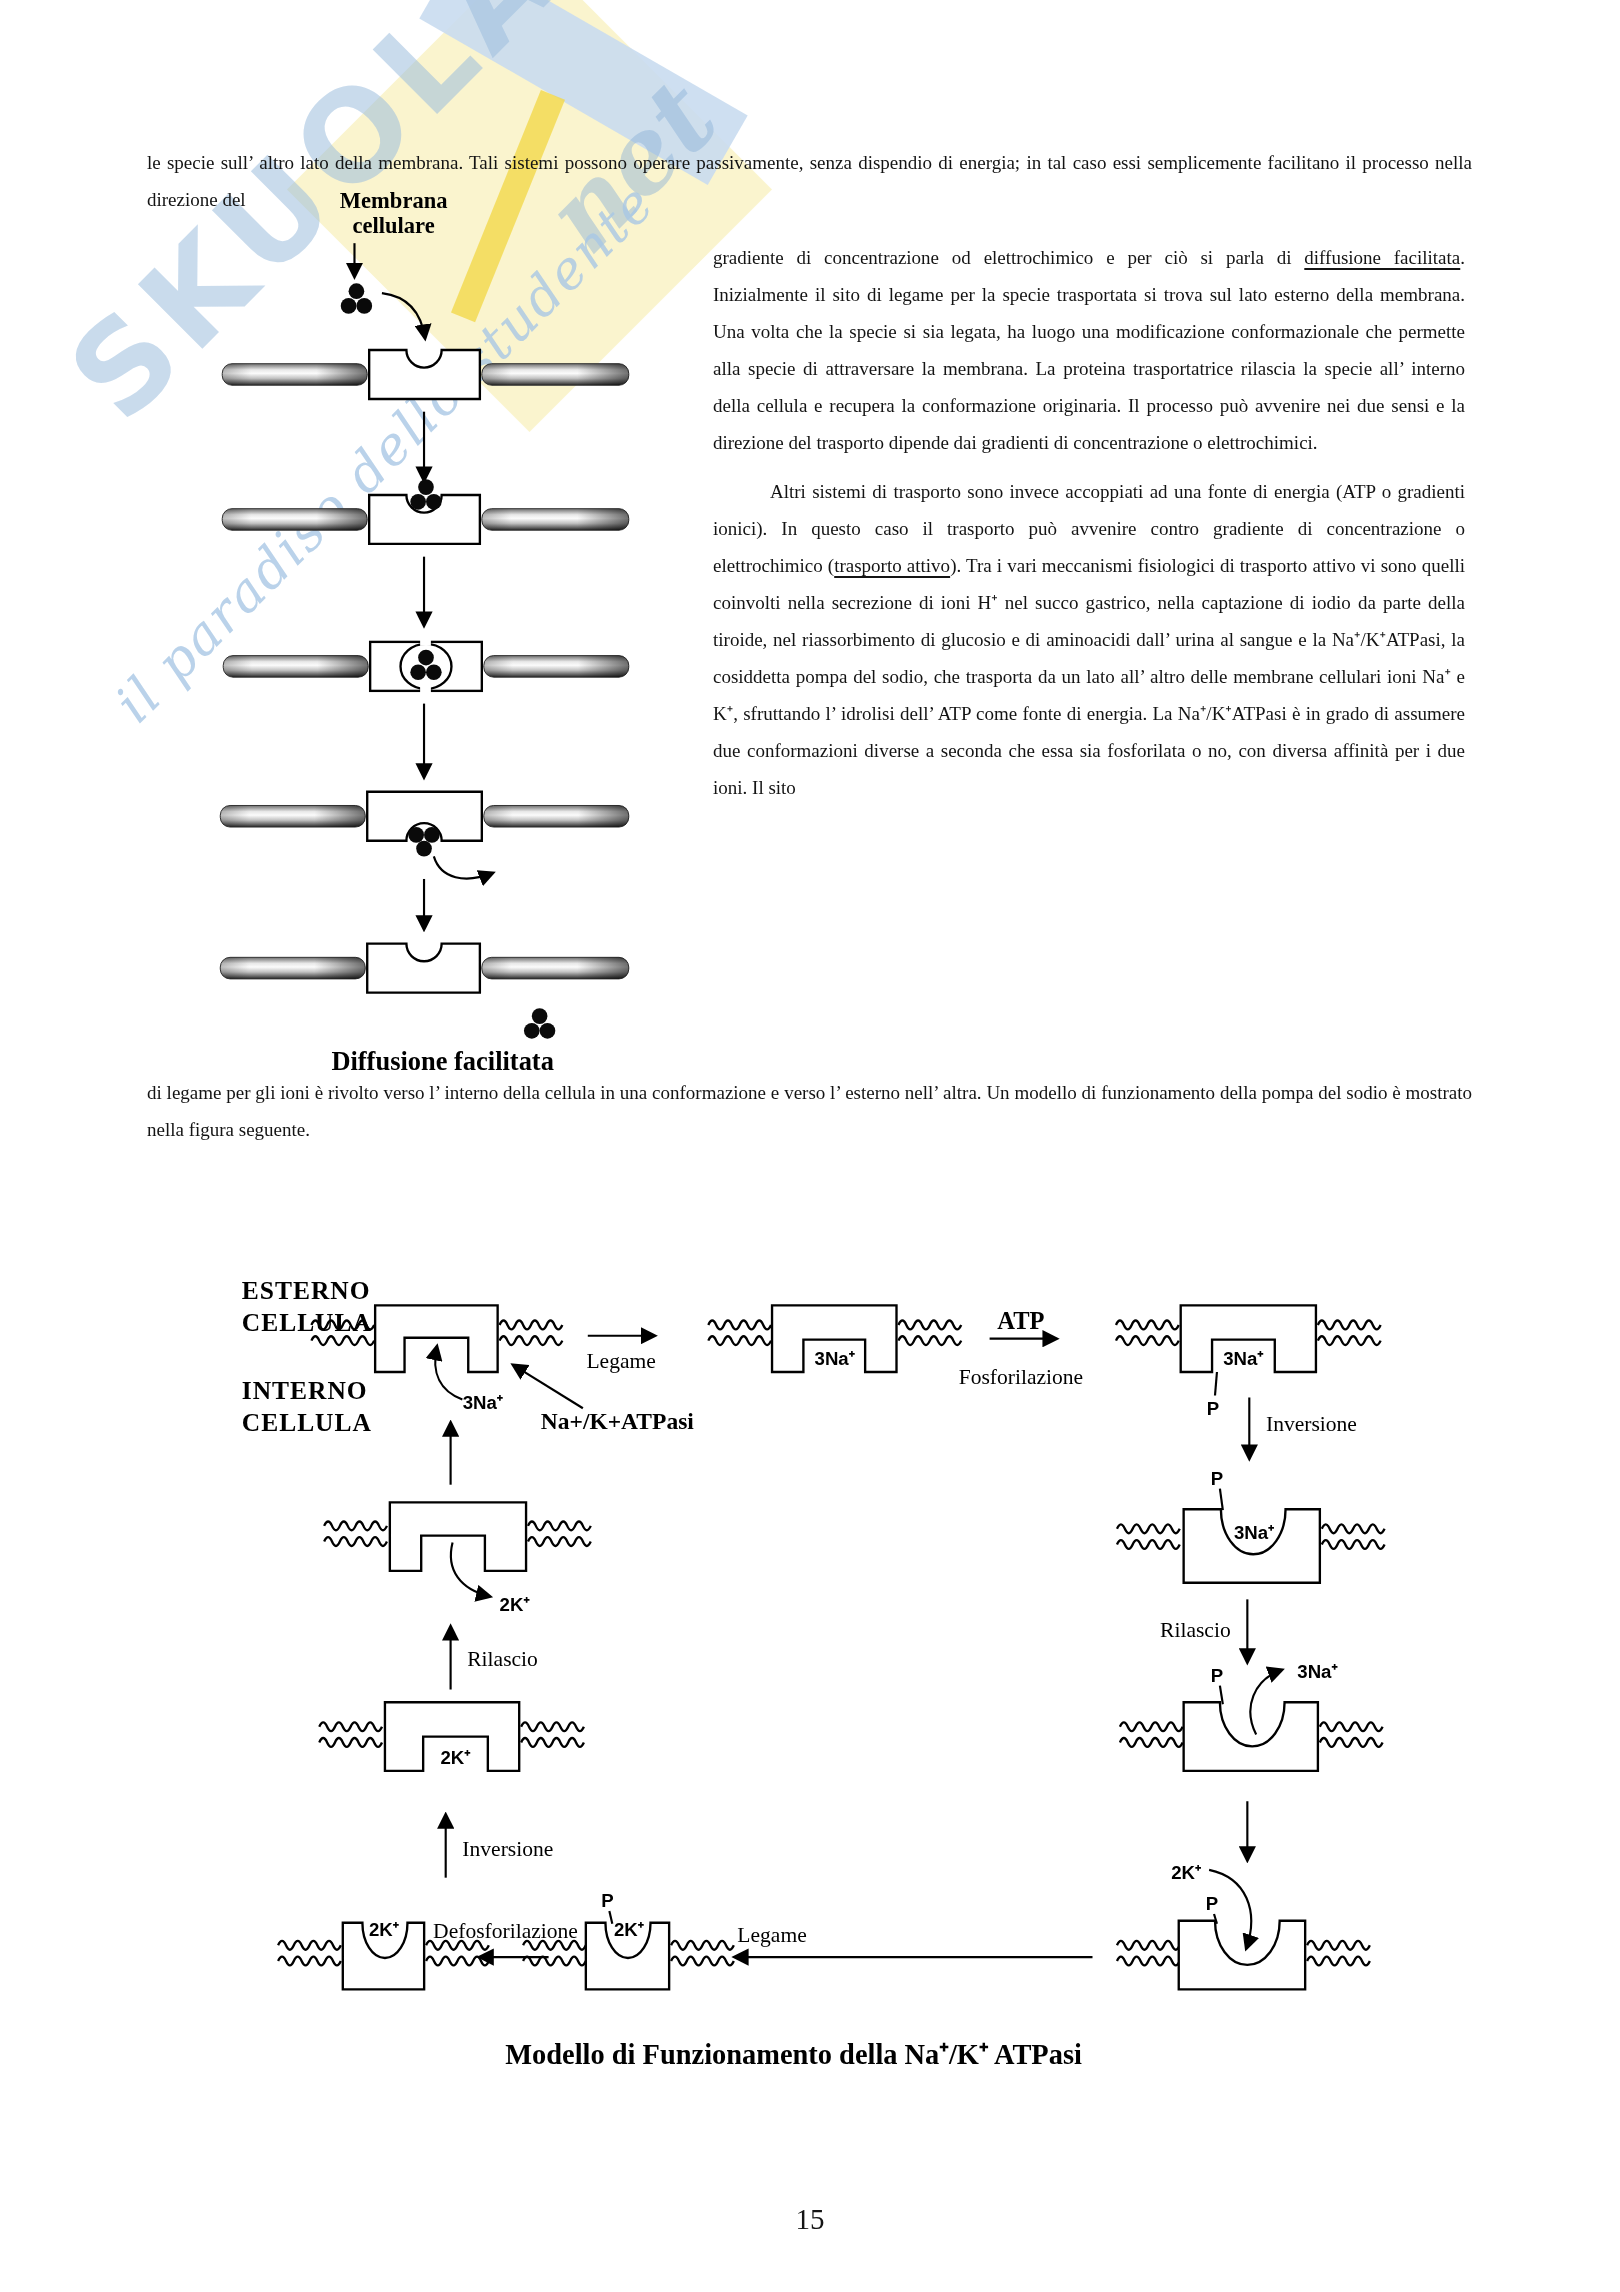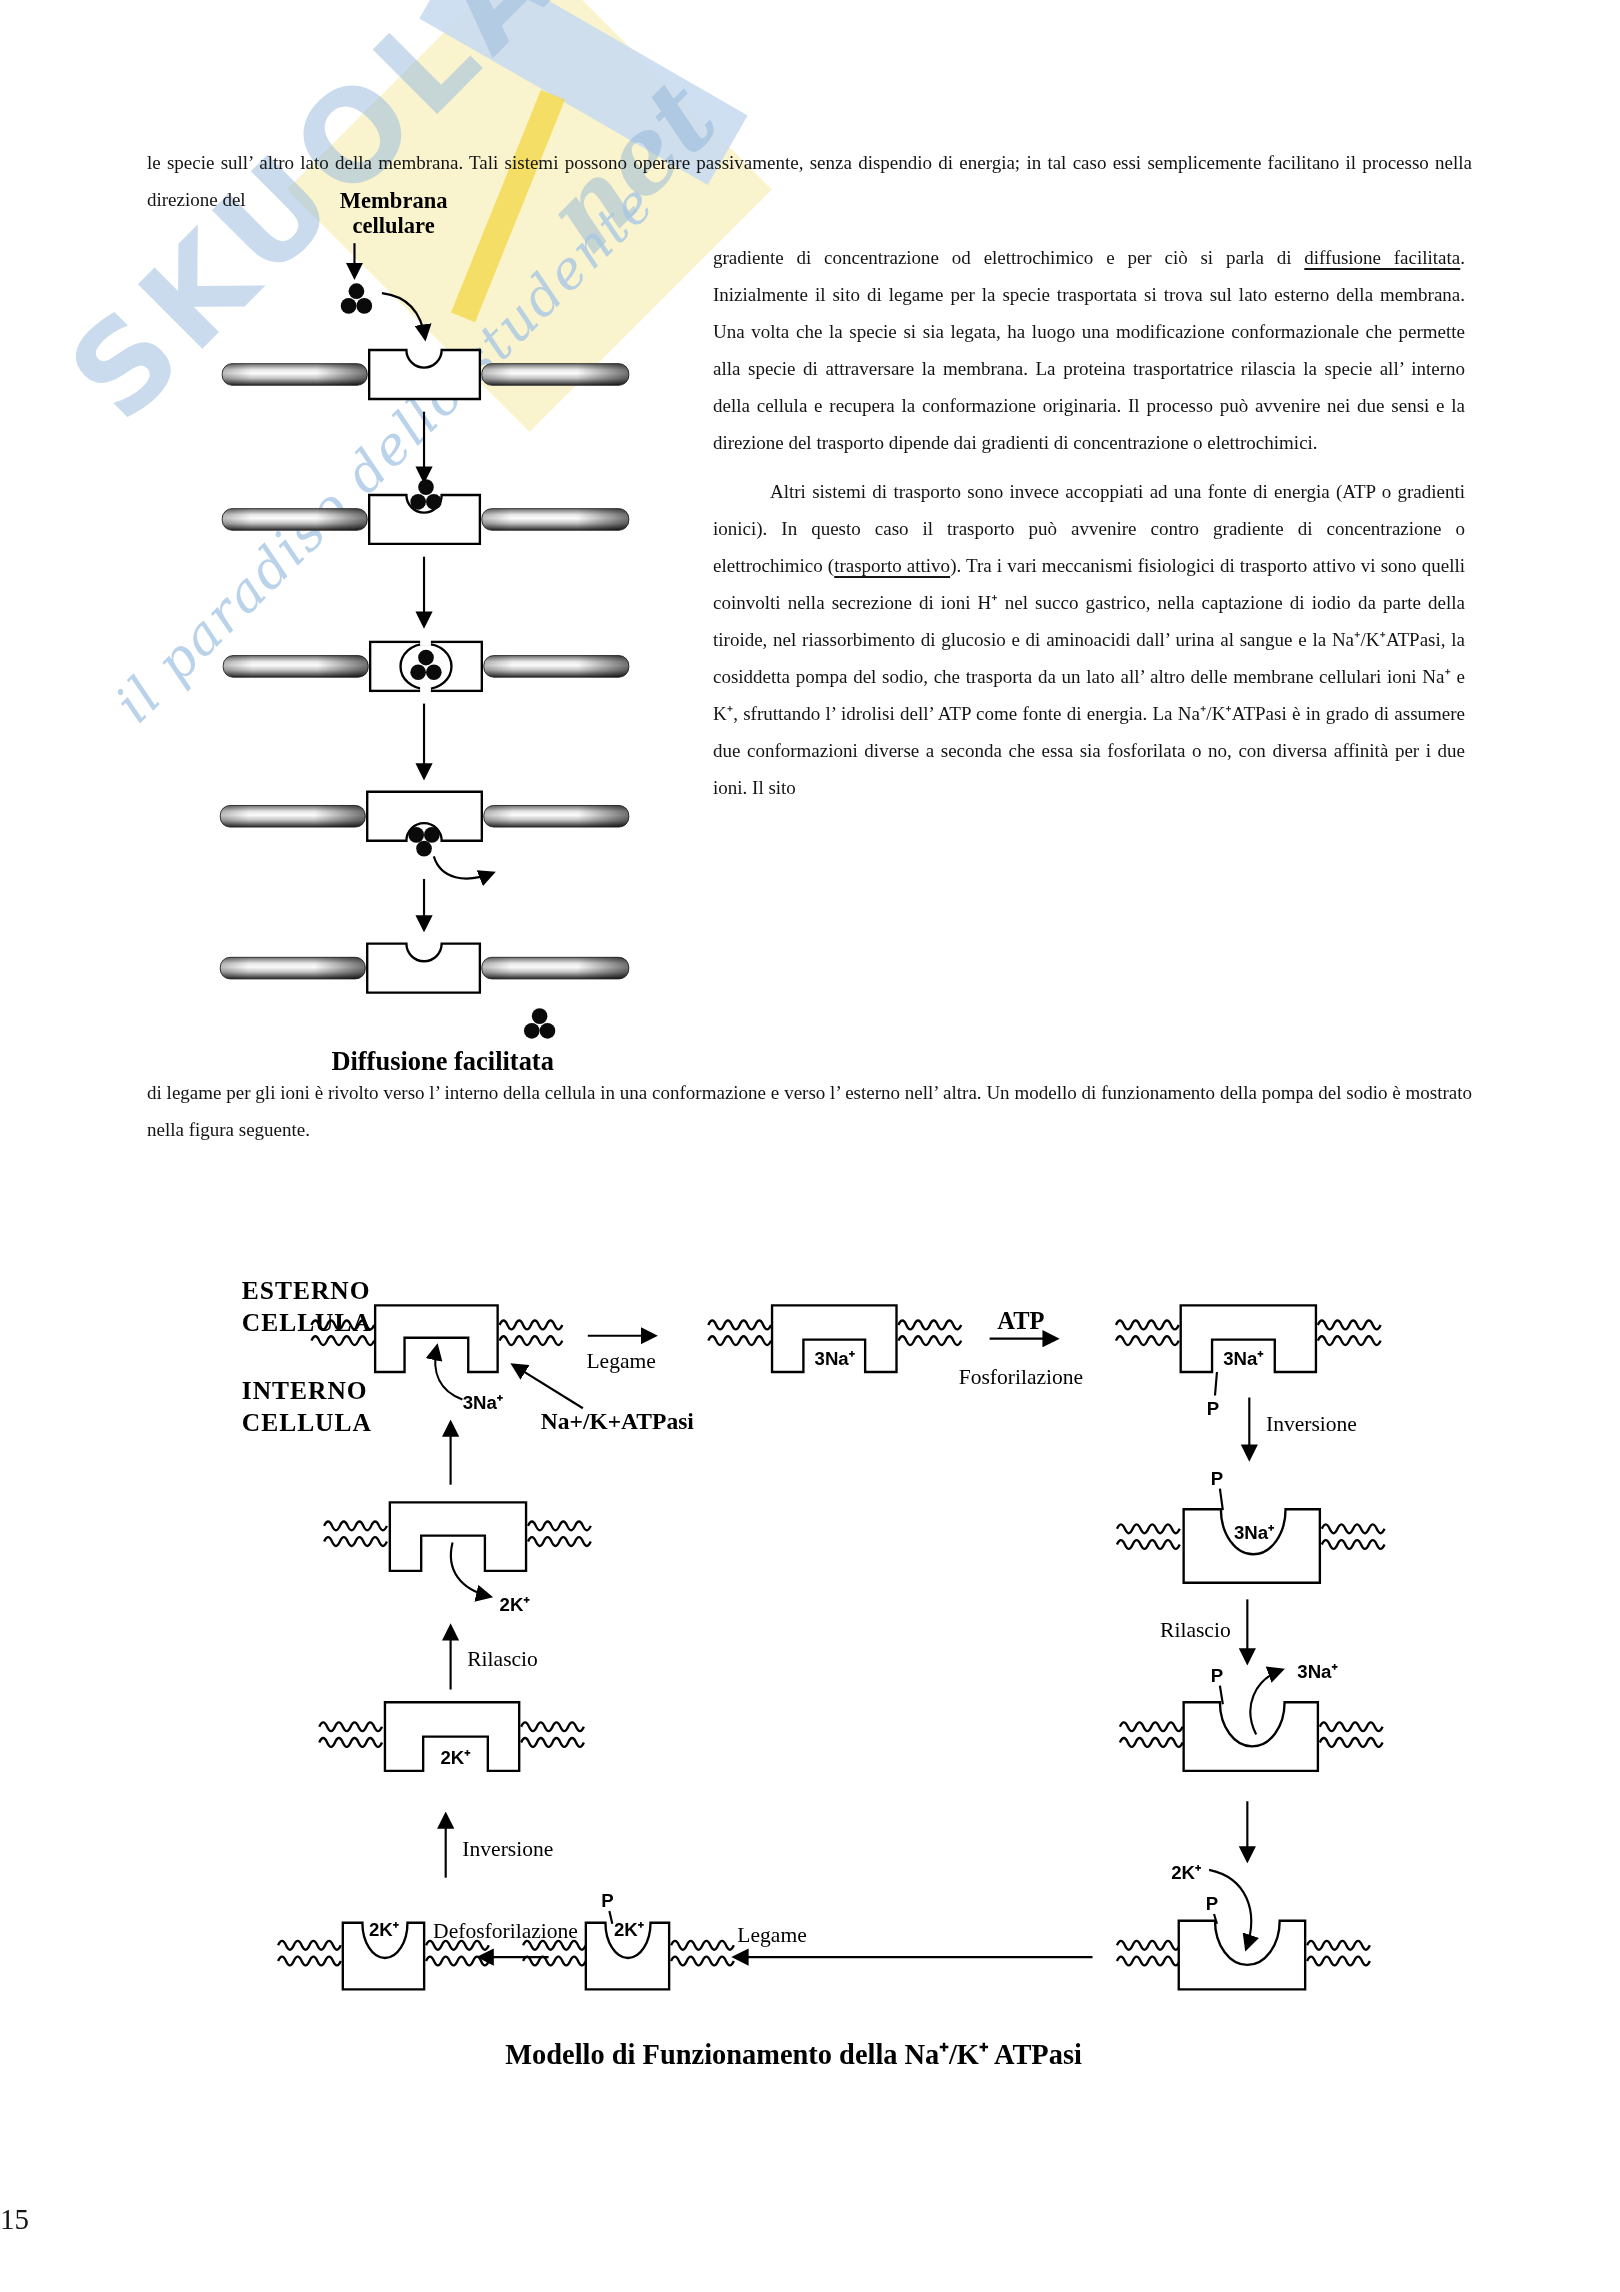--- a/index.html
+++ b/index.html
@@ -47,21 +47,21 @@
   }
   
   .layer{position:absolute;z-index:1;}
   .bodytext{font-size:19px;line-height:37px;text-align:justify;}
   #intro{left:147px;top:144px;width:1325px;}
   #col{left:701px;top:227px;width:776px;}
   #outro{left:147px;top:1074px;width:1325px;}
   #col p{margin:12px;}
   .indent{text-indent:57px;}
   .u{text-decoration:underline;text-decoration-thickness:2px;text-underline-offset:3.9px;}
-  #footer{left:0;top:2203px;width:1620px;font-size:29px;}
+  #footer{left:0;top:2203px;width:1620px;text-align:center;font-size:29px;}
   
   svg{position:absolute;z-index:1;overflow:visible;}
   .ln{stroke:#000;stroke-width:2.2;fill:none;}
   .shape{stroke:#000;stroke-width:2.4;fill:#ffffff;}
   .sq{stroke:#000;stroke-width:2.4;fill:none;}
   .dot{fill:#0a0a0a;}
   .gapfill{fill:#ffffff;stroke:none;}
   .f-memb{font-family:"Liberation Serif",serif;font-size:23px;font-weight:bold;}
   .f-cap1{font-family:"Liberation Serif",serif;font-size:27px;font-weight:bold;}
   .f-cap2{font-family:"Liberation Serif",serif;font-size:29px;font-weight:bold;}

